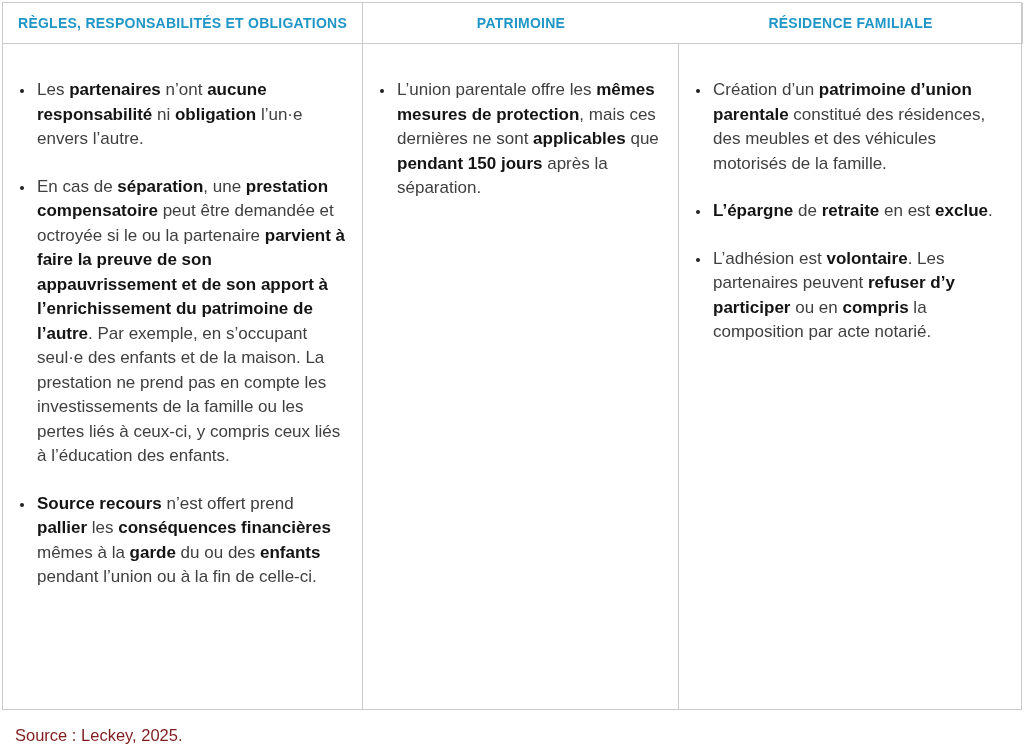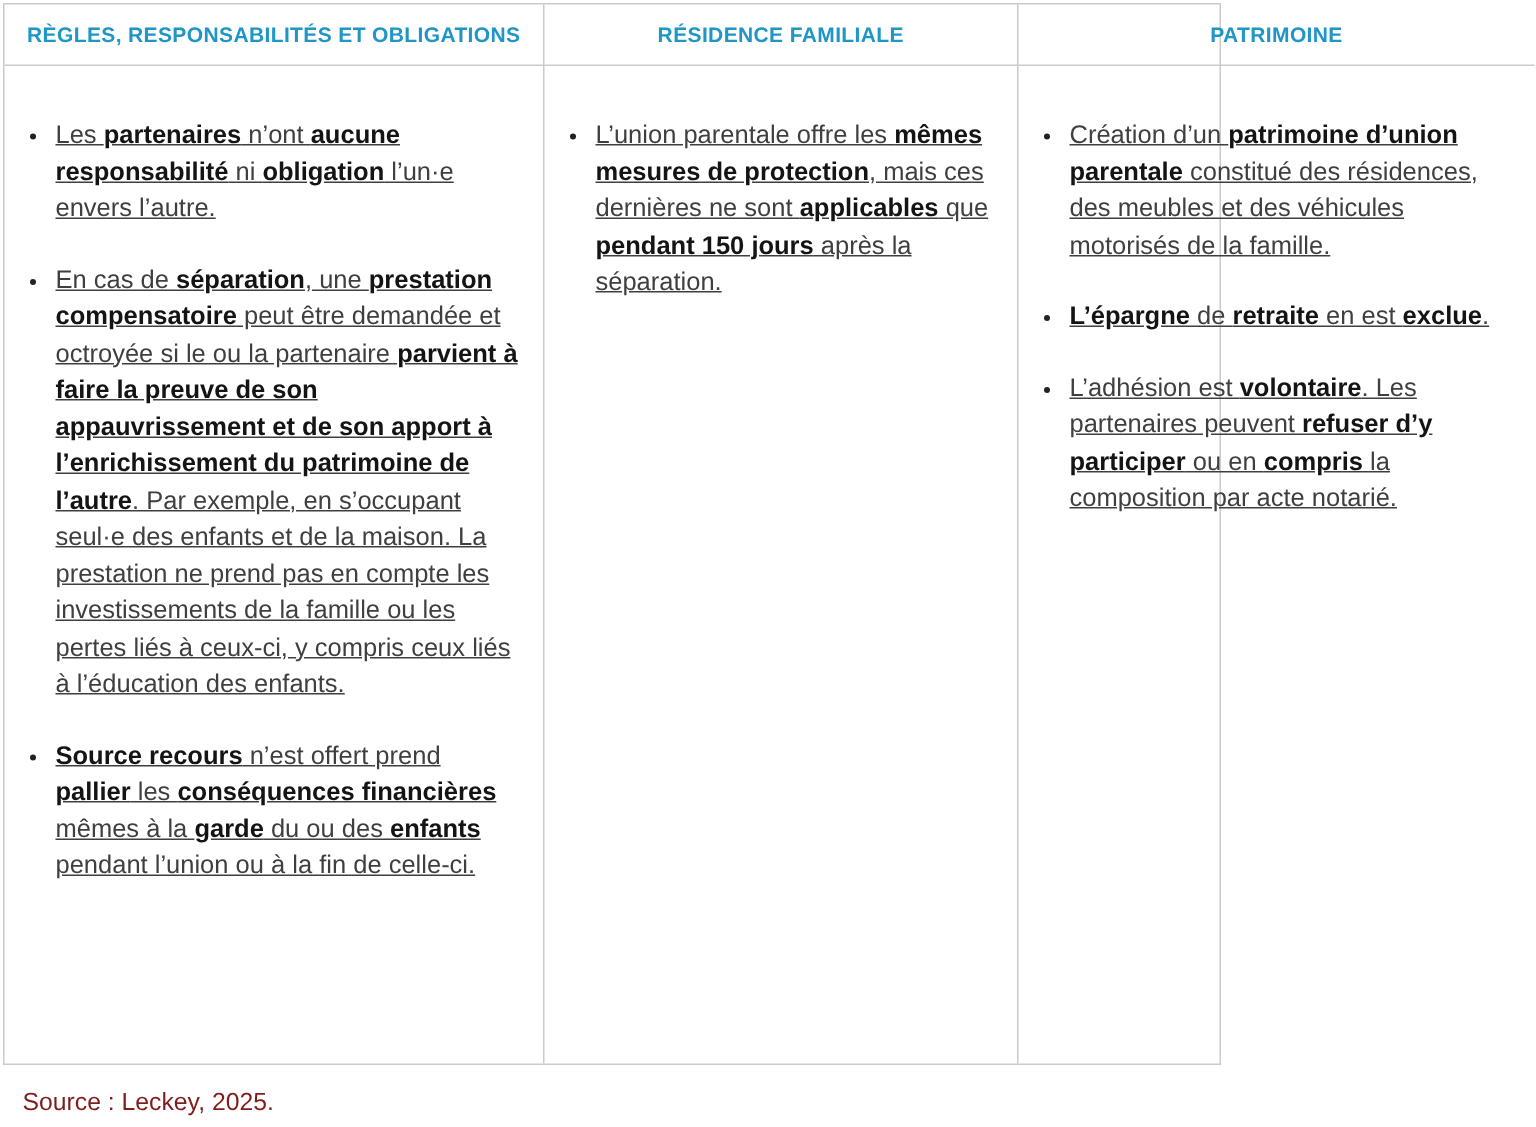--- a/index.html
+++ b/index.html
@@ -13,21 +13,21 @@
   html,body{margin:0;padding:0;}
   body{
     width:1024px;height:751px;
     background:var(--bg);
     font-family:"Liberation Sans", sans-serif;
     color:var(--body-text);
     overflow:hidden;
   }
   .table{
     margin:2px 2px 16px 2px;
-    width:812px;
+    width:1020px;
     display:grid;
     grid-template-columns:360px 316px 344px;
     grid-template-rows:41px 665px;
     border:1px solid var(--border);
     background:var(--bg);
   }
   .hcell{
     display:flex;align-items:center;justify-content:center;
     border-bottom:1px solid var(--border);
     color:var(--accent);
@@ -39,21 +39,20 @@
   }
   .bcell{
     padding:0;
     overflow:hidden;
   }
   .hcell.c1,.hcell.c2,.bcell.c1,.bcell.c2{border-right:1px solid var(--border);}
   .bcell ul{
     margin:0;
     padding:34px 16px 0 32px;
     list-style:disc outside;
-    text-decoration:underline;
   }
   .bcell li{
     font-size:17px;
     line-height:24.5px;
     margin-bottom:23px;
     padding-left:2px;
     color:var(--body-text);
   }
   .bcell li::marker{color:#222;font-size:14px;}
   .bold{font-weight:700;color:var(--bold-text);}
@@ -61,22 +60,22 @@
     margin:11px 0 0 15px;
     font-size:16.5px;
     color:#7f1d1d;
   }
 </style>
 </head>
 <body>
 
 <div class="table">
   <div class="hcell c1">RÈGLES, RESPONSABILITÉS ET OBLIGATIONS</div>
+  <div class="hcell c3">PATRIMOINE</div>
   <div class="hcell c2">RÉSIDENCE FAMILIALE</div>
-  <div class="hcell c3">PATRIMOINE</div>
 
   <div class="bcell c1">
     <ul>
         <li><span>Les </span><span class="bold">partenaires</span><span> n’ont </span><span class="bold">aucune responsabilité</span><span> ni </span><span class="bold">obligation</span><span> l’un·e envers l’autre.</span></li>
         <li><span>En cas de </span><span class="bold">séparation</span><span>, une </span><span class="bold">prestation compensatoire</span><span> peut être demandée et octroyée si le ou la partenaire </span><span class="bold">parvient à faire la preuve de son appauvrissement et de son apport à l’enrichissement du patrimoine de l’autre</span><span>. Par exemple, en s’occupant seul·e des enfants et de la maison. La prestation ne prend pas en compte les investissements de la famille ou les pertes liés à ceux-ci, y compris ceux liés à l’éducation des enfants.</span></li>
         <li><span class="bold">Source recours</span><span> n’est offert prend </span><span class="bold">pallier</span><span> les </span><span class="bold">conséquences financières</span><span> mêmes à la </span><span class="bold">garde</span><span> du ou des </span><span class="bold">enfants</span><span> pendant l’union ou à la fin de celle-ci.</span></li>
       </ul>
   </div>
   <div class="bcell c2">
     <ul>

